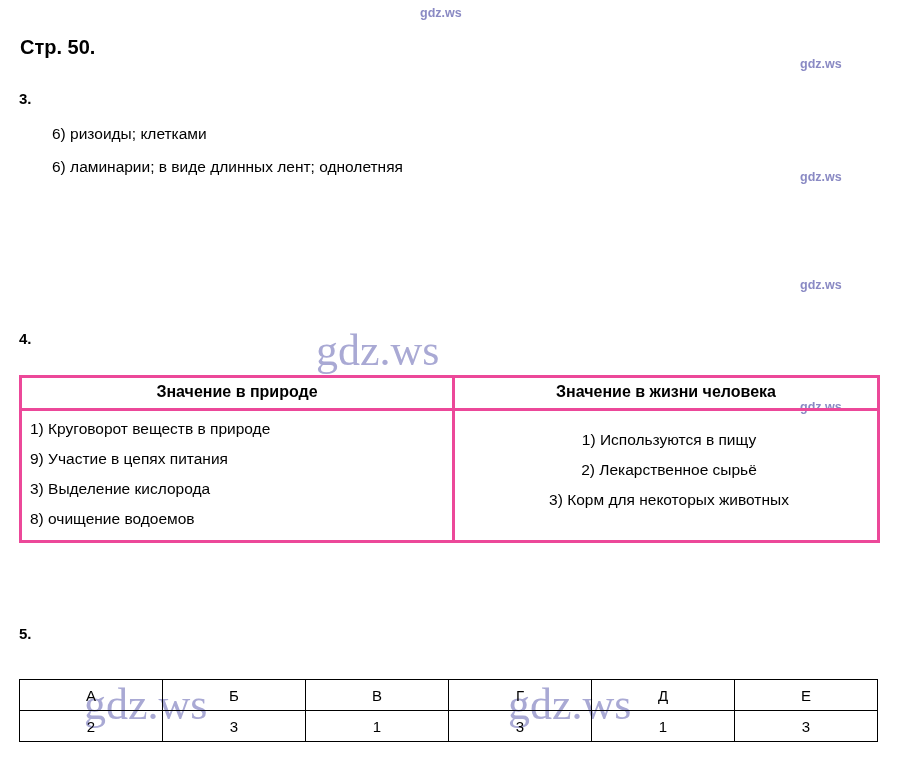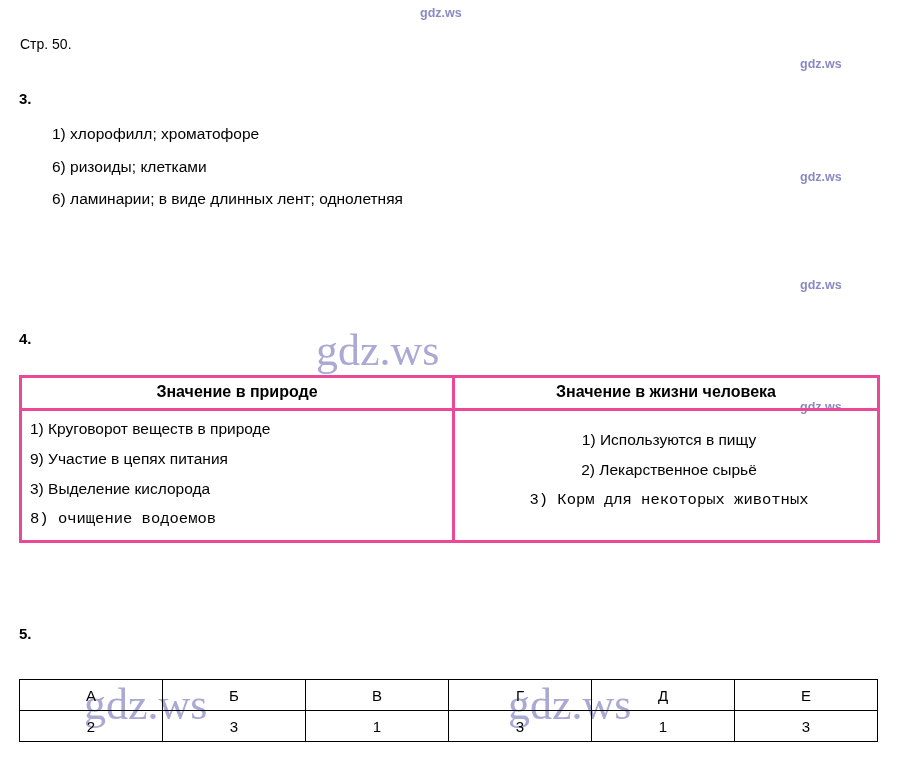--- a/index.html
+++ b/index.html
@@ -33,22 +33,22 @@
   .wm-big {
     font-size: 44px;
     color: #a9a9d4;
     font-family: "Liberation Serif", serif;
   }
 
   .page-label {
     position: absolute;
     left: 20px;
     top: 36px;
-    font-size: 14px;
-    font-weight: normal;
+    font-size: 20px;
+    font-weight: bold;
   }
 
   .qnum {
     position: absolute;
     font-size: 15px;
     font-weight: bold;
   }
 
   .answers {
     position: absolute;
@@ -82,21 +82,20 @@
   .table-nature td {
     padding: 9px 8px 12px 8px;
     font-size: 15.5px;
   }
   .table-nature .cell-line {
     margin-bottom: 12px;
     white-space: nowrap;
   }
   .table-nature .cell-line:last-child {
     margin-bottom: 0;
-    font-family: Liberation Mono, monospace;
   }
   .cell-right {
     padding-left: 14px !important;
     padding-top: 20px !important;
     text-align: center;
   }
 
   
   .table-letters {
     position: absolute;
@@ -130,21 +129,20 @@
 <div class="wm wm-small" style="left:800px; top:278px;">gdz.ws</div>
 <div class="wm wm-small" style="left:800px; top:400px;">gdz.ws</div>
 <div class="wm wm-big" style="left:316px; top:325px;">gdz.ws</div>
 <div class="wm wm-big" style="left:84px; top:679px;">gdz.ws</div>
 <div class="wm wm-big" style="left:508px; top:679px;">gdz.ws</div>
 
 <div class="page-label">Стр. 50.</div>
 
 <div class="qnum" style="left:19px; top:90px;">3.</div>
 <div class="answers">
-  <div class="ans-line">1) хлорофилл; хроматофоре</div>
   <div class="ans-line">6) ризоиды; клетками</div>
   <div class="ans-line">6) ламинарии; в виде длинных лент; однолетняя</div>
 </div>
 
 <div class="qnum" style="left:19px; top:330px;">4.</div>
 
 <table class="table-nature">
   <colgroup>
     <col style="width:433px">
     <col style="width:425px">

